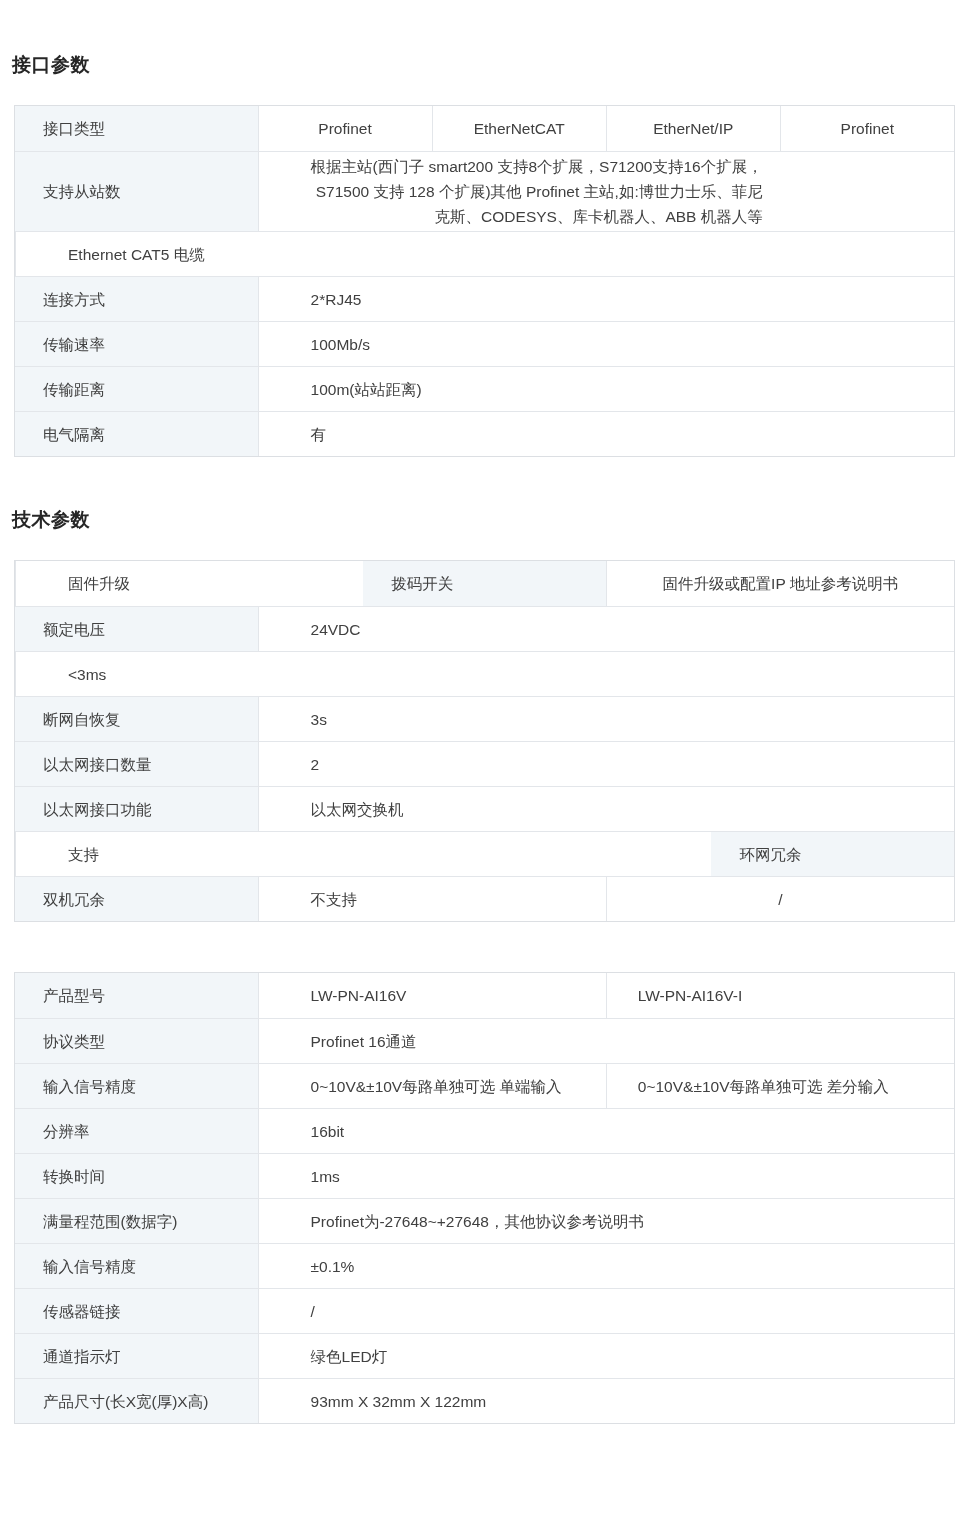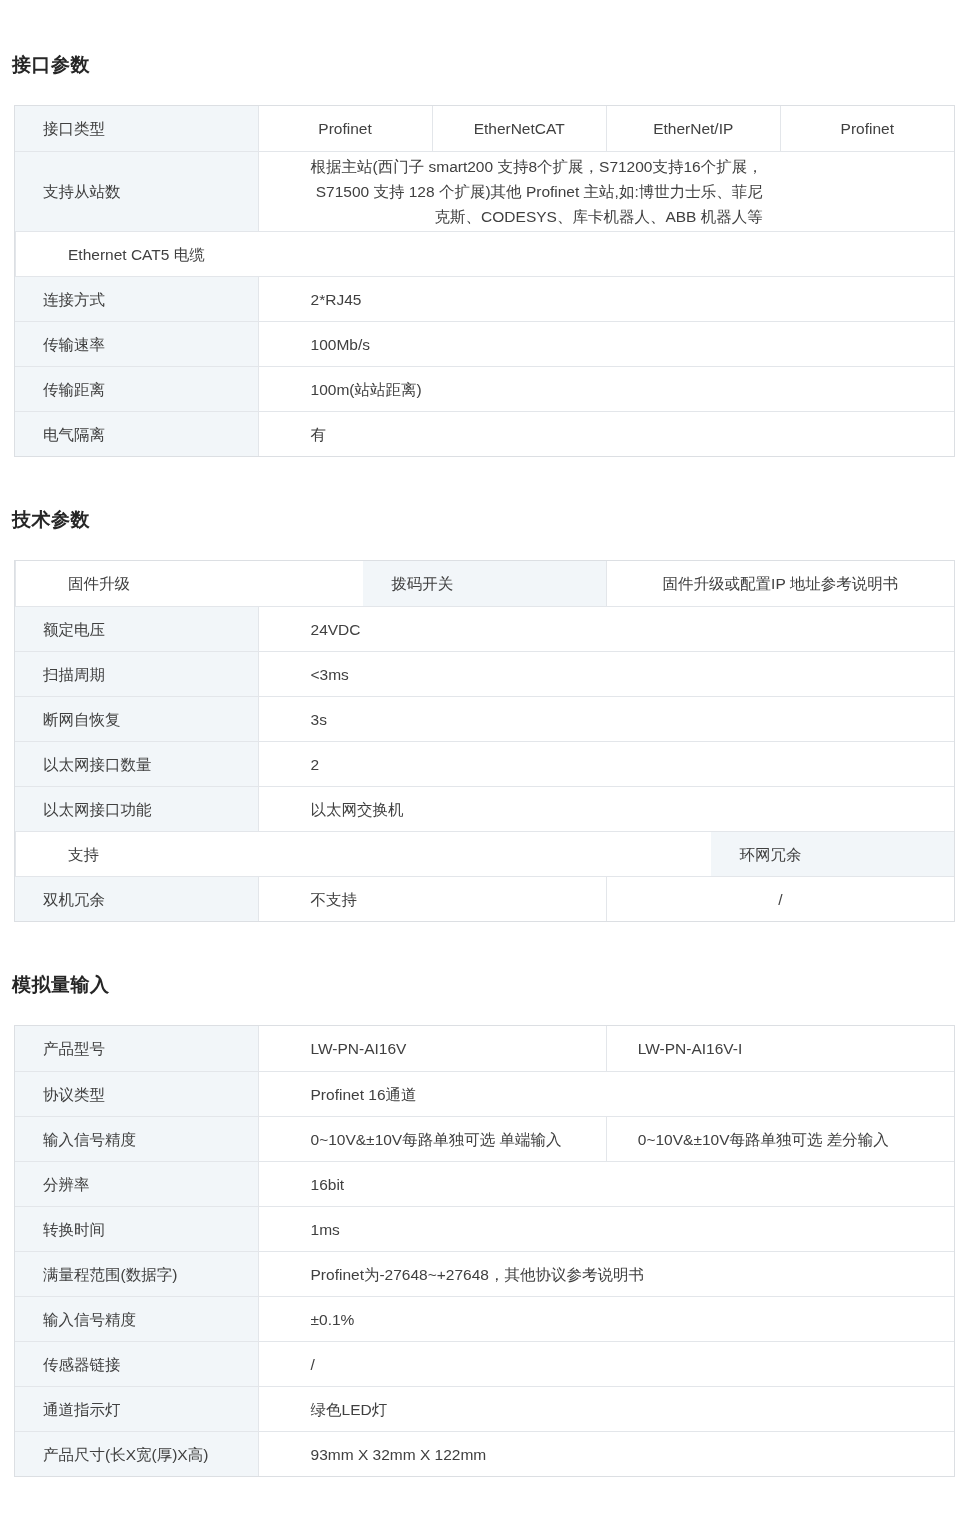--- a/index.html
+++ b/index.html
@@ -119,21 +119,20 @@
       <div class="row">
         <div class="cell value-cell span2 left first-value">固件升级</div>
         <div class="cell label-cell">拨码开关</div>
         <div class="cell value-cell span2 center later-value">固件升级或配置IP 地址参考说明书</div>
       </div>
       <div class="row">
         <div class="cell label-cell">额定电压</div>
         <div class="cell value-cell span4 left first-value">24VDC</div>
       </div>
       <div class="row">
-        <div class="cell label-cell">扫描周期</div>
         <div class="cell value-cell span4 left first-value">&lt;3ms</div>
       </div>
       <div class="row">
         <div class="cell label-cell">断网自恢复</div>
         <div class="cell value-cell span4 left first-value">3s</div>
       </div>
       <div class="row">
         <div class="cell label-cell">以太网接口数量</div>
         <div class="cell value-cell span4 left first-value">2</div>
       </div>
@@ -147,21 +146,20 @@
       </div>
       <div class="row">
         <div class="cell label-cell">双机冗余</div>
         <div class="cell value-cell span2 left first-value">不支持</div>
         <div class="cell value-cell span2 center later-value">/</div>
       </div>
     </div>
 </div>
 
 <div class="section">
-  <h2 class="section-title">模拟量输入</h2>
   <div class="spec-table">
       <div class="row">
         <div class="cell label-cell">产品型号</div>
         <div class="cell value-cell span2 left first-value">LW-PN-AI16V</div>
         <div class="cell value-cell span2 left later-value">LW-PN-AI16V-I</div>
       </div>
       <div class="row">
         <div class="cell label-cell">协议类型</div>
         <div class="cell value-cell span4 left first-value">Profinet 16通道</div>
       </div>

